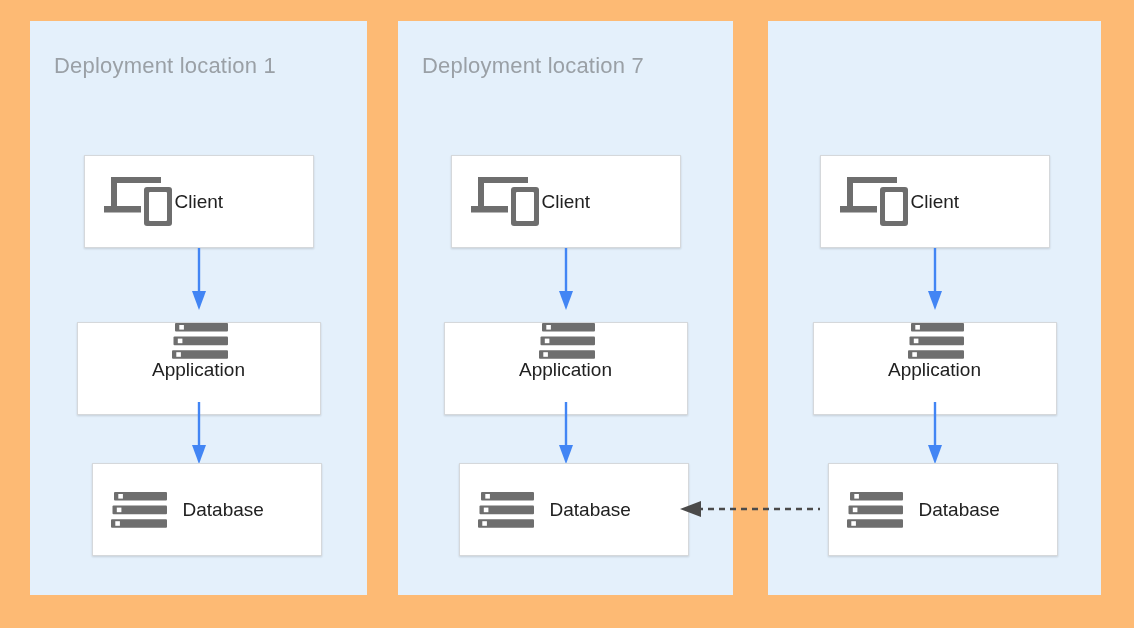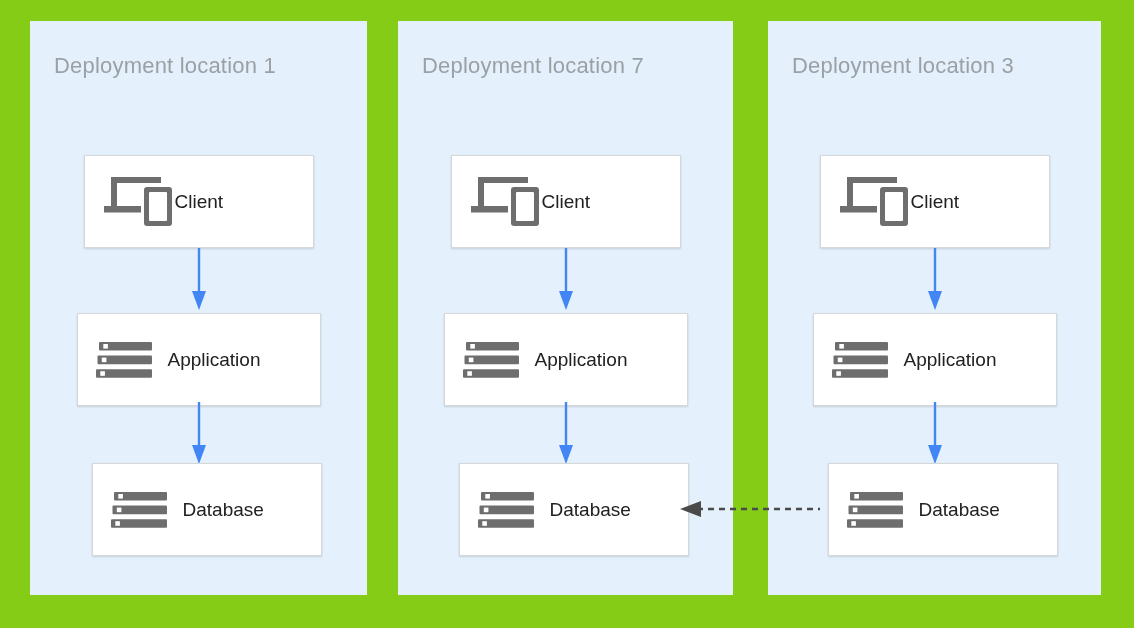--- a/index.html
+++ b/index.html
@@ -10,21 +10,21 @@
     --label-text:#212121;
     --icon-gray:#6e6e6e;
     --flow-arrow-blue:#4285f4;
     --replication-arrow-gray:#4a4a4a;
   }
   *{box-sizing:border-box;margin:0;padding:0;}
   body{background:#ffffff;font-family:"Liberation Sans", sans-serif;}
   .canvas{
     position:relative;
     width:1134px;height:628px;
-    background:#84cc16;
+    background:#fdba74;
     overflow:hidden;
   }
   .panel{
     position:absolute;
     top:21px;height:574px;
     background:var(--panel-background);
   }
   .panel-1{left:30px;width:337px;}
   .panel-2{left:398px;width:335px;}
   .panel-3{left:768px;width:333px;}
@@ -42,21 +42,21 @@
     left:50%;
     transform:translateX(-50%);
     height:93px;
     background:var(--node-background);
     border:1px solid var(--node-border);
     box-shadow:0 1px 2px rgba(0,0,0,0.14);
     display:flex;
     align-items:center;
   }
   .node-client{top:134px;width:230px;}
-  .node-application{top:292px;width:244px;}
+  .node-application{top:301px;width:244px;flex-direction:column;}
   .node-database{top:442px;width:230px;margin-left:8px;}
   .node-icon{
     margin-left:18px;
     width:72px;
     display:flex;
     align-items:center;
   }
   .node-icon svg{display:block;}
   .node-label{
     font-size:19px;
@@ -187,21 +187,20 @@
       <span class="node-icon">
         <svg width="56" height="36" viewBox="0 0 56 36">
             <use href="#icon-server"></use>
           </svg>
       </span>
       <span class="node-label">Database</span>
     </div>
   </section>
 
   <section class="panel panel-3">
-    <h2 class="panel-title">Deployment location 3</h2>
 
     <div class="node node-client">
       <span class="node-icon">
         <svg width="70" height="50" viewBox="0 0 70 50">
             <use href="#icon-client"></use>
           </svg>
       </span>
       <span class="node-label">Client</span>
     </div>
 

